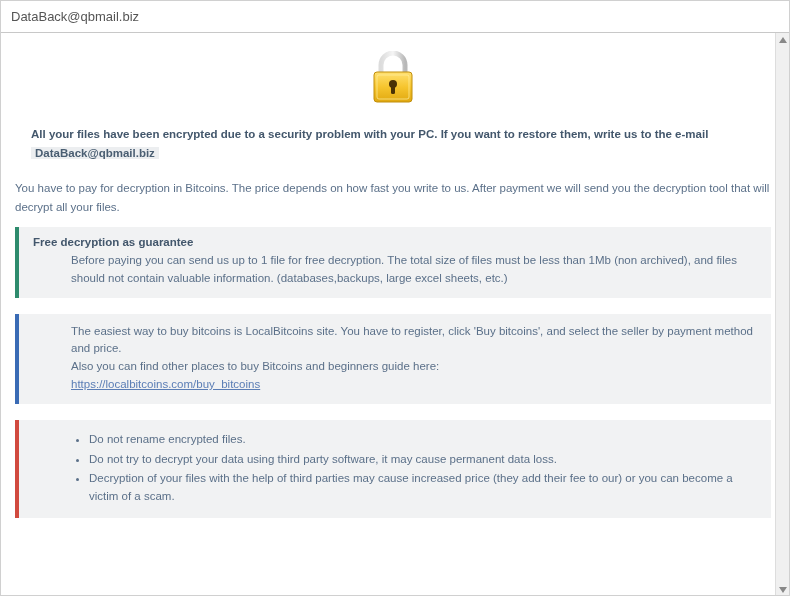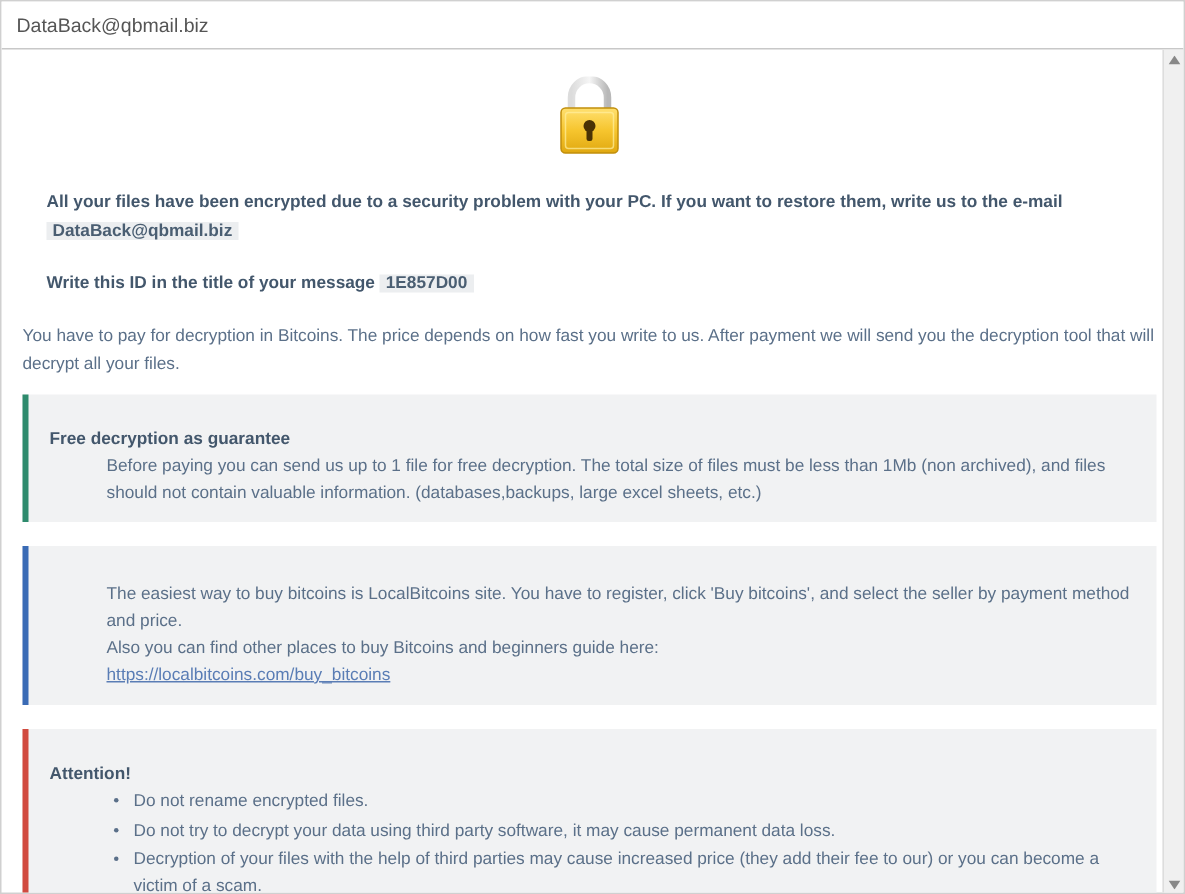--- a/index.html
+++ b/index.html
@@ -81,21 +81,21 @@
   .pay-note {
     font-size: 11.5px;
     color: #5b7089;
     margin-top: 3px;
     margin-bottom: 10px;
   }
   .box {
     border-left-width: 4px;
     border-left-style: solid;
     background: #f1f2f3;
-    padding: 24px 14px 10px 14px;
+    padding: 9px 14px 10px 14px;
     margin-bottom: 16px;
     font-size: 11.5px;
     color: #5b7089;
   }
   .box-green { border-left-color: #2e8b6d; }
   .box-blue { border-left-color: #3a6bb5; }
   .box-red { border-left-color: #d14a3f; }
   .box-title {
     font-weight: bold;
     color: #43576c;
@@ -140,42 +140,37 @@
         </svg>
       </span>
     </div>
 
 
     <div class="intro">
       <p class="line">
         <span class="bold">All your files have been encrypted due to a security problem with your PC. If you want to restore them, write us to the e-mail</span>
         <span class="highlight">DataBack@qbmail.biz</span>
       </p>
-      <p class="line">
-        <span class="bold">Write this ID in the title of your message</span>
-        <span class="highlight">1E857D00</span>
-      </p>
       <p class="pay-note">You have to pay for decryption in Bitcoins. The price depends on how fast you write to us. After payment we will send you the decryption tool that will decrypt all your files.</p>
     </div>
 
     <div class="box box-green">
       <div class="box-title">Free decryption as guarantee</div>
       <div class="box-body">Before paying you can send us up to 1 file for free decryption. The total size of files must be less than 1Mb (non archived), and files should not contain valuable information. (databases,backups, large excel sheets, etc.)</div>
     </div>
 
     <div class="box box-blue">
       <div class="box-body">
         <div>The easiest way to buy bitcoins is LocalBitcoins site. You have to register, click 'Buy bitcoins', and select the seller by payment method and price.</div>
         <div>Also you can find other places to buy Bitcoins and beginners guide here:</div>
         <div><a href="#">https://localbitcoins.com/buy_bitcoins</a></div>
       </div>
     </div>
 
     <div class="box box-red">
-      <div class="box-title">Attention!</div>
       <ul>
         <li>Do not rename encrypted files.</li>
         <li>Do not try to decrypt your data using third party software, it may cause permanent data loss.</li>
         <li>Decryption of your files with the help of third parties may cause increased price (they add their fee to our) or you can become a victim of a scam.</li>
       </ul>
     </div>
 
   </div>
 
   <div class="scrollbar">

